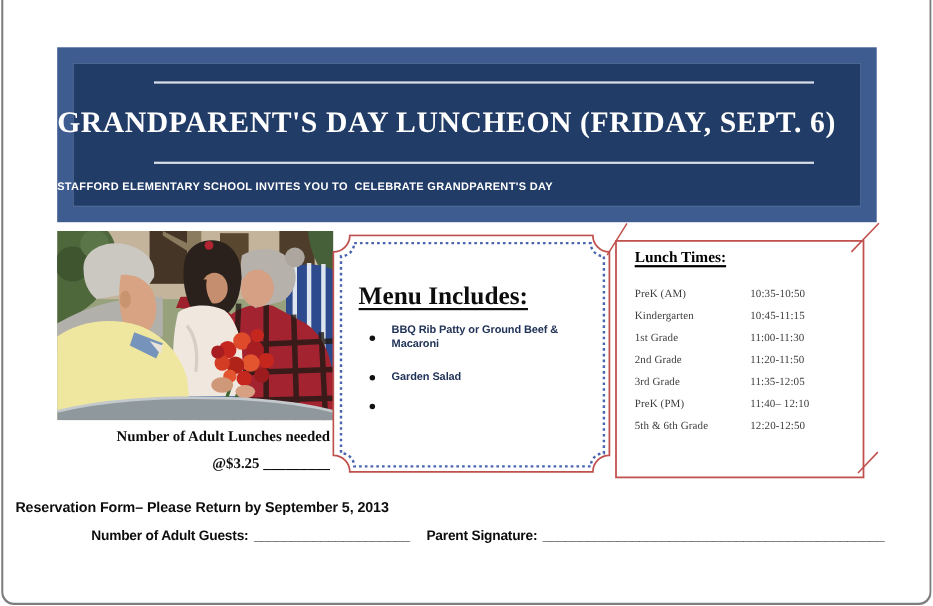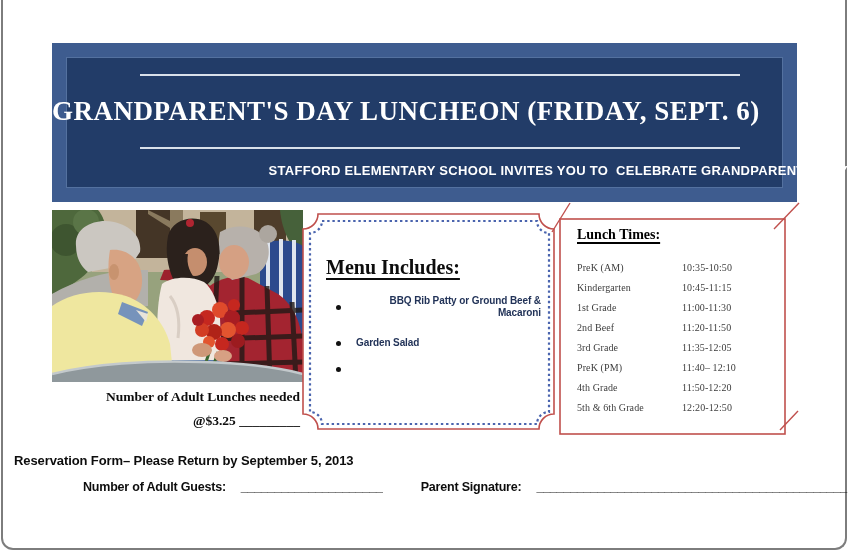--- a/index.html
+++ b/index.html
@@ -10,47 +10,47 @@
          border-radius:0 0 12px 12px;pointer-events:none;}
   .abs{position:absolute;}
   
   .banner-outer{left:52px;top:43px;width:745px;height:159px;background:#3e5c8f;}
   .banner-inner{left:66px;top:57px;width:715px;height:129px;background:#223c68;border:1px solid #54719f;}
   .rule{left:140px;width:600px;height:2px;background:#d9e0ea;}
   .rule-top{top:74px;}
   .rule-bottom{top:147px;}
   .banner-title{left:52px;width:817px;top:96px;line-height:31px;text-align:left;
         font-family:"Liberation Serif",serif;font-weight:700;font-size:27px;color:#ffffff;letter-spacing:.5px;}
-  .banner-subtitle{left:52px;width:796px;top:163px;line-height:15px;text-align:right;
-        font-weight:700;font-size:13px;color:#ffffff;letter-spacing:.3px;white-space:pre;}
+  .banner-subtitle{left:52px;width:796px;top:163px;line-height:15px;text-align:left;
+        font-weight:700;font-size:10px;color:#ffffff;letter-spacing:.3px;white-space:pre;}
   
   .photo{left:52px;top:210px;width:251px;height:172px;}
   
   .menu-border{left:302px;top:213px;width:255px;height:219px;}
-  .menu-heading{left:326px;top:256px;font-family:"Liberation Serif",serif;font-weight:700;font-size:20px;color:#0d0d0d;
+  .menu-heading{left:326px;top:256px;font-family:"Liberation Serif",serif;font-weight:700;font-size:23px;color:#0d0d0d;
         text-decoration:underline;text-decoration-thickness:2px;text-underline-offset:4px;}
-  .menu-items{left:336px;top:295px;width:205px;list-style:none;margin:0;padding:0;text-align:right;}
+  .menu-items{left:336px;top:295px;width:205px;list-style:none;margin:0;padding:0;}
   .menu-items li{display:flex;align-items:center;gap:15px;margin-bottom:18px;line-height:12px;}
   .bullet{width:5px;height:5px;border-radius:50%;background:#111;flex:0 0 auto;}
   .menu-item-text{font-weight:700;font-size:10px;letter-spacing:-.1px;color:#223358;}
   
   .lunch-border{left:545px;top:195px;width:270px;height:255px;}
   .lunch-heading{left:577px;top:227px;font-family:"Liberation Serif",serif;font-weight:700;font-size:14px;color:#000;
         text-decoration:underline;text-decoration-thickness:2px;text-underline-offset:3px;}
   .lunch-rows{left:577px;top:258px;width:195px;}
   .lunch-row{position:relative;height:20px;line-height:20px;
         font-family:"Liberation Serif",serif;font-weight:400;font-size:10px;color:#3d3d3d;letter-spacing:.1px;}
   .lunch-time{position:absolute;left:105px;top:0;}
   
   .adult-note{left:44px;top:389px;width:256px;text-align:right;font-weight:700;font-size:13.5px;color:#0d0d0d;font-family:Liberation Serif, serif;}
   .adult-price{margin-top:8px;font-weight:700;font-size:13.5px;}
   .reservation{left:14px;top:453px;width:832px;text-align:left;font-weight:700;font-size:13px;letter-spacing:-.1px;color:#0d0d0d;}
   .form-line{left:83px;top:480px;font-weight:700;font-size:12.5px;letter-spacing:-.2px;color:#0d0d0d;white-space:nowrap;}
-  .form-line .gap-small{margin-left:15px;text-align:center;}
-  .form-line .gap-big{margin-left:38px;}
+  .form-line .gap-small{margin-left:5px;text-align:center;}
+  .form-line .gap-big{margin-left:15px;}
 </style>
 </head>
 <body>
 
 <div class="stage">
   <div class="frame abs"></div>
 
   <div class="banner-outer abs"></div>
   <div class="banner-inner abs"></div>
   <div class="rule rule-top abs"></div>
@@ -164,34 +164,30 @@
     </div>
     <div class="lunch-row">
       <span>Kindergarten</span>
       <span class="lunch-time">10:45-11:15</span>
     </div>
     <div class="lunch-row">
       <span>1st Grade</span>
       <span class="lunch-time">11:00-11:30</span>
     </div>
     <div class="lunch-row">
-      <span>2nd Beef</span>
+      <span>2nd Grade</span>
       <span class="lunch-time">11:20-11:50</span>
     </div>
     <div class="lunch-row">
       <span>3rd Grade</span>
       <span class="lunch-time">11:35-12:05</span>
     </div>
     <div class="lunch-row">
       <span>PreK (PM)</span>
       <span class="lunch-time">11:40– 12:10</span>
-    </div>
-    <div class="lunch-row">
-      <span>4th Grade</span>
-      <span class="lunch-time">11:50-12:20</span>
     </div>
     <div class="lunch-row">
       <span>5th &amp; 6th Grade</span>
       <span class="lunch-time">12:20-12:50</span>
     </div>
   </div>
 
   <div class="adult-note abs">
     <div>Number of Adult Lunches needed</div>
     <div class="adult-price">@$3.25 _________</div>

